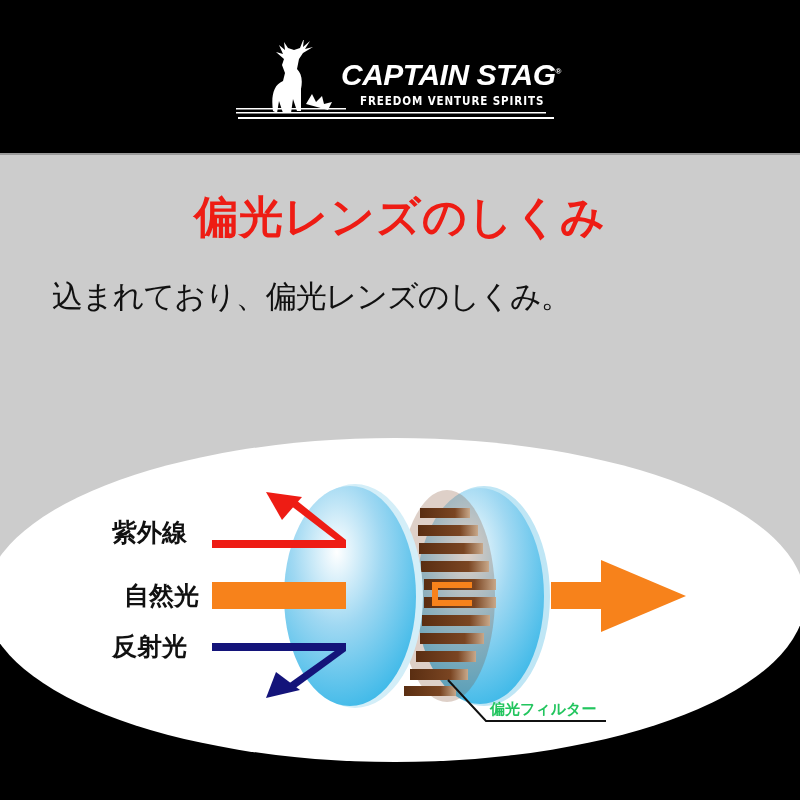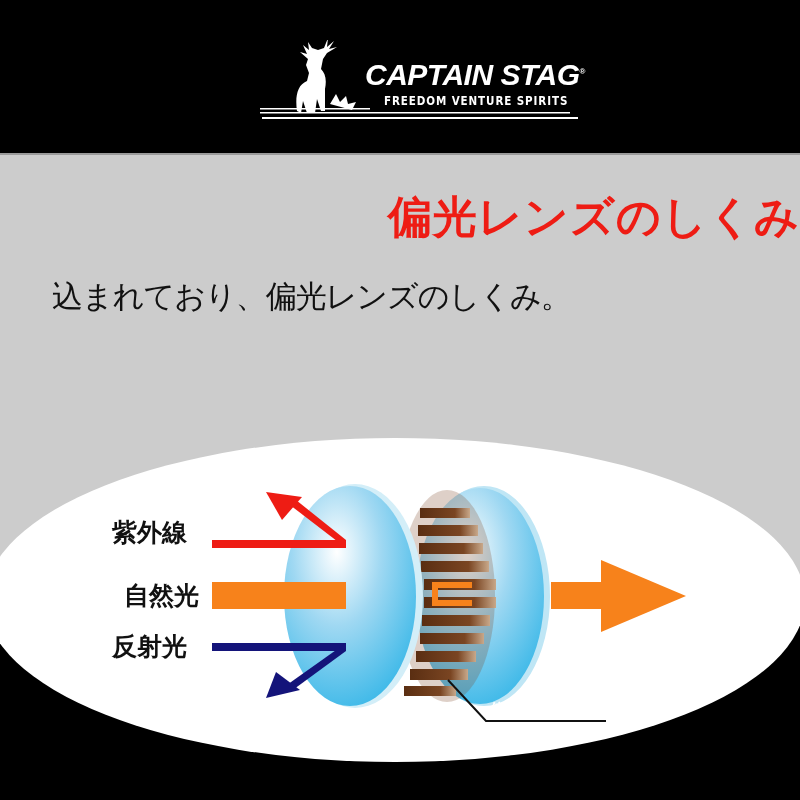--- a/index.html
+++ b/index.html
@@ -1,28 +1,28 @@
 <!DOCTYPE html>
 <html><head>
 <meta charset="utf-8">
 <style>
   html, body { margin:0; padding:0; }
   body { width:800px; height:800px; position:relative; overflow:hidden; background:#000; font-family:"DejaVu Sans", sans-serif; }
   .header { position:absolute; left:0; top:0; width:800px; height:153px; background:#000; }
   .grey { position:absolute; left:0; top:153px; width:800px; height:450px; background:#cccccc; border-top:2px solid #9a9a9a; box-sizing:border-box; }
-  .logo { position:absolute; left:260px; top:40px; width:320px; height:82px; }
+  .logo { position:absolute; left:236px; top:40px; width:320px; height:82px; }
   .brand { position:absolute; left:105px; top:18px; color:#fff; font-family:"Liberation Sans", sans-serif; font-weight:bold; font-style:italic; font-size:30px; letter-spacing:-0.5px; white-space:nowrap; }
   .brand sup { font-size:8px; font-style:normal; }
   .tagline { position:absolute; left:124px; top:54px; color:#fff; font-family:"DejaVu Sans", sans-serif; font-weight:bold; font-size:11.5px; letter-spacing:1px; white-space:nowrap; transform:scaleX(0.9); transform-origin:left; }
-  .title { position:absolute; left:0; top:188px; width:800px; text-align:right; color:#ee1c14; font-weight:bold; font-size:44px; letter-spacing:1px; white-space:nowrap; }
+  .title { position:absolute; left:0; top:188px; width:800px; text-align:center; color:#ee1c14; font-weight:bold; font-size:44px; letter-spacing:1px; white-space:nowrap; }
   .desc { position:absolute; left:52px; top:277px; width:720px; color:#111; font-size:31px; line-height:38px; letter-spacing:-1px; }
   .desc div { white-space:nowrap; }
   .disk { position:absolute; left:0; top:0; width:800px; height:800px; }
   .label { position:absolute; color:#111; font-weight:bold; font-size:25px; white-space:nowrap; }
-  .filter-label { position:absolute; left:490px; top:700px; color:#ffffff; font-size:15px; white-space:nowrap;font-weight:bold; }
+  .filter-label { position:absolute; left:490px; top:700px; color:#22c55e; font-size:15px; white-space:nowrap;font-weight:bold; }
 </style>
 </head>
 <body>
 
 <div class="header">
   <div class="logo">
     <svg width="110" height="82" viewBox="0 0 110 82" style="position:absolute;left:0;top:0">
       <g fill="#fff">
         <path d="M52 8 l-4 -6 l1 8 l-6 -5 l4 9 l-7 -2 l8 7 l-2 6 l3 8 l-2 8 c-10 4 -12 16 -10 30 l4 2 l2 -12 l4 12 l8 0 l2 -14 l4 12 l4 0 l0 -22 c2 -10 0 -16 -4 -20 l2 -10 l4 -6 l10 -6 l-8 2 l5 -8 l-7 6 l1 -9 l-4 10 l-6 2 z"></path>
         <path d="M70 64 l6 -10 l4 8 l6 -6 l2 8 l8 -2 l-4 8 z"></path>

